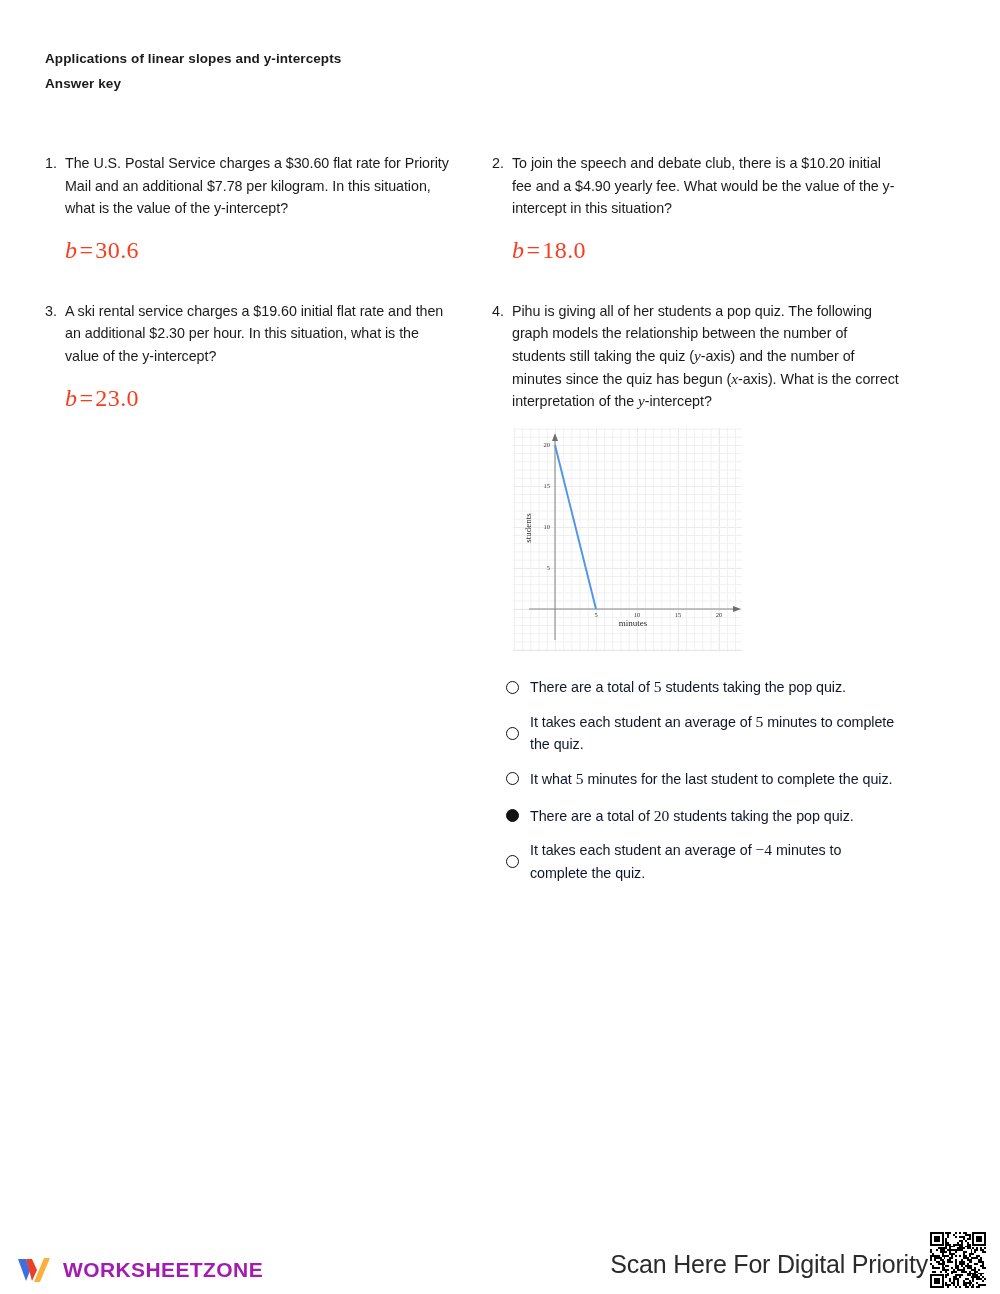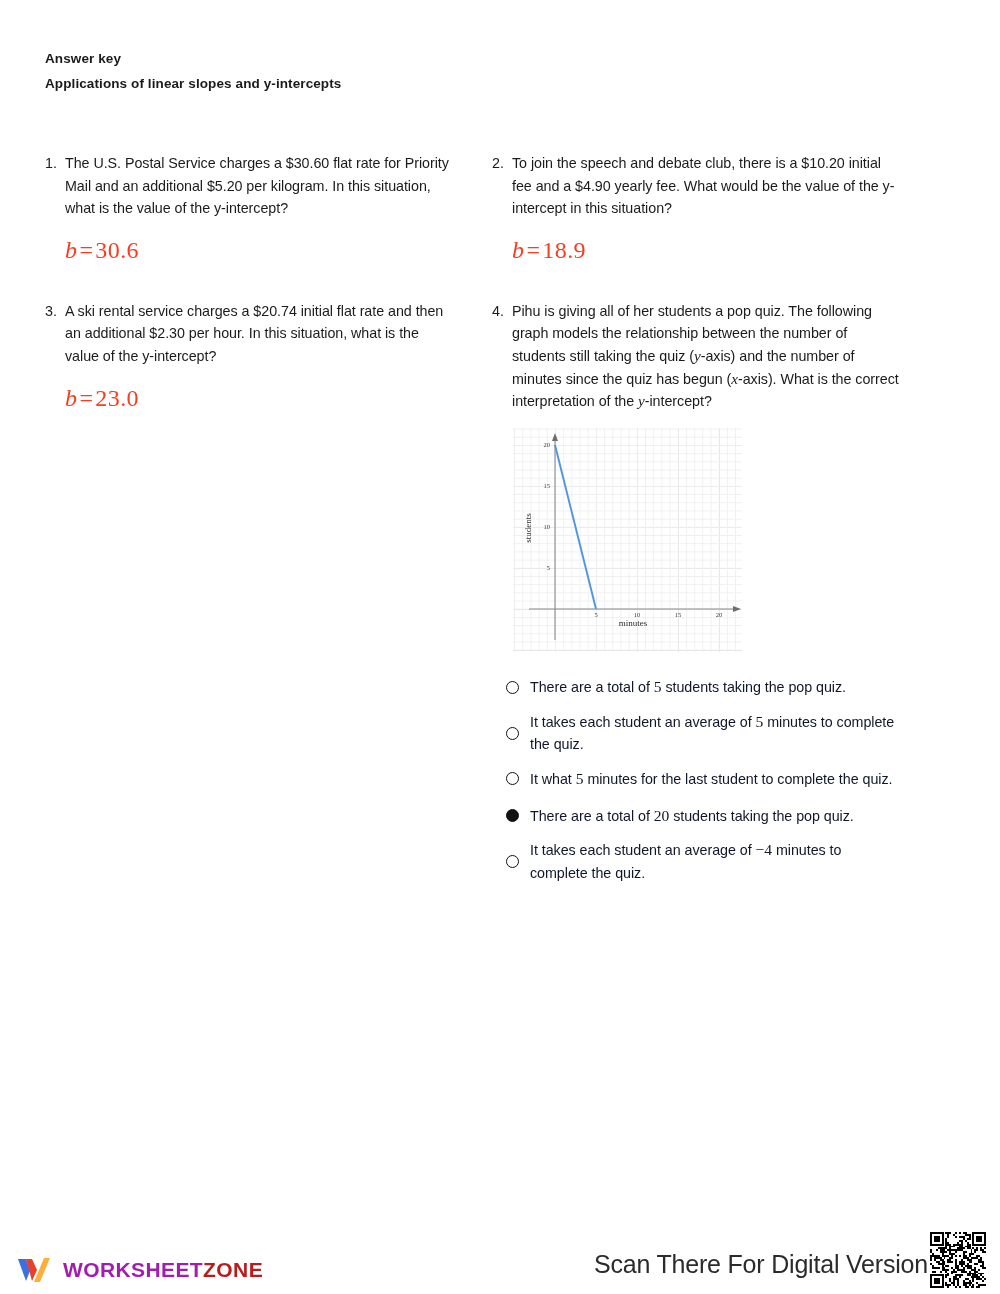--- a/index.html
+++ b/index.html
@@ -162,21 +162,21 @@
     display: flex;
     align-items: center;
   }
   .logo-text {
     margin-left: 9px;
     font-size: 21px;
     font-weight: bold;
     letter-spacing: 0.4px;
   }
   .lt-blue { color: #a21caf; }
-  .lt-orange { color: #b91c1c; }
+  .lt-orange { color: #a21caf; }
   .scan {
     position: absolute;
     right: 72px;
     bottom: 15px;
     font-size: 25px;
     color: #2b2b2b;
     letter-spacing: -0.2px;
   }
   .qr {
     position: absolute;
@@ -184,57 +184,57 @@
     bottom: 6px;
     width: 56px;
     height: 56px;
     background: #fff;
   }
 </style>
 </head>
 <body>
 
 <div class="header">
+  <div>Applications of linear slopes and y-intercepts</div>
   <div>Answer key</div>
-  <div>Applications of linear slopes and y-intercepts</div>
 </div>
 
 <div class="col-left">
 
   <div class="question">
     <div class="q-row">
       <div class="q-num">1.</div>
-      <div class="q-text">The U.S. Postal Service charges a $30.60 flat rate for Priority Mail and an additional $5.20 per kilogram. In this situation, what is the value of the y-intercept?</div>
+      <div class="q-text">The U.S. Postal Service charges a $30.60 flat rate for Priority Mail and an additional $7.78 per kilogram. In this situation, what is the value of the y-intercept?</div>
     </div>
     <div class="answer">
       <i>b</i><span class="eq">=</span><span>30.6</span>
     </div>
   </div>
 
   <div class="question" style="margin-top:36px;">
     <div class="q-row">
       <div class="q-num">3.</div>
-      <div class="q-text">A ski rental service charges a $20.74 initial flat rate and then an additional $2.30 per hour. In this situation, what is the value of the y-intercept?</div>
+      <div class="q-text">A ski rental service charges a $19.60 initial flat rate and then an additional $2.30 per hour. In this situation, what is the value of the y-intercept?</div>
     </div>
     <div class="answer">
       <i>b</i><span class="eq">=</span><span>23.0</span>
     </div>
   </div>
 
 </div>
 
 <div class="col-right">
 
   <div class="question">
     <div class="q-row">
       <div class="q-num">2.</div>
       <div class="q-text">To join the speech and debate club, there is a $10.20 initial fee and a $4.90 yearly fee. What would be the value of the y-intercept in this situation?</div>
     </div>
     <div class="answer">
-      <i>b</i><span class="eq">=</span><span>18.9</span>
+      <i>b</i><span class="eq">=</span><span>18.0</span>
     </div>
   </div>
 
   <div class="question" style="margin-top:36px;">
     <div class="q-row">
       <div class="q-num">4.</div>
       <div class="q-text"><span>Pihu is giving all of her students a pop quiz. The following graph models the relationship between the number of students still taking the quiz (</span><span class="mv">y</span><span>-axis) and the number of minutes since the quiz has begun (</span><span class="mv">x</span><span>-axis). What is the correct interpretation of the </span><span class="mv">y</span><span>-intercept?</span></div>
     </div>
 
     <div class="graph-wrap">
@@ -297,21 +297,21 @@
 
   <div class="logo">
     <svg width="38" height="32" viewBox="0 0 38 32">
       <path d="M2 5 L10 27 L14 17 L10 5 Z" fill="#3d6fe0"></path>
       <path d="M10 5 L16 27 L21 16 L16 5 Z" fill="#e8402a"></path>
       <path d="M28 4 L34 4 L24 28 L18 28 Z" fill="#fbb03b"></path>
     </svg>
     <div class="logo-text"><span class="lt-blue">WORKSHEET</span><span class="lt-orange">ZONE</span></div>
   </div>
 
-  <div class="scan">Scan There For Digital Version</div>
+  <div class="scan">Scan Here For Digital Priority</div>
 
   <svg class="qr" viewBox="0 0 29 29" shape-rendering="crispEdges">
     <rect width="29" height="29" fill="#ffffff"></rect>
     <g fill="#000000" id="qr-cells">
         <rect x="0" y="0" width="1" height="1"></rect>
         <rect x="1" y="0" width="1" height="1"></rect>
         <rect x="2" y="0" width="1" height="1"></rect>
         <rect x="3" y="0" width="1" height="1"></rect>
         <rect x="4" y="0" width="1" height="1"></rect>
         <rect x="5" y="0" width="1" height="1"></rect>

